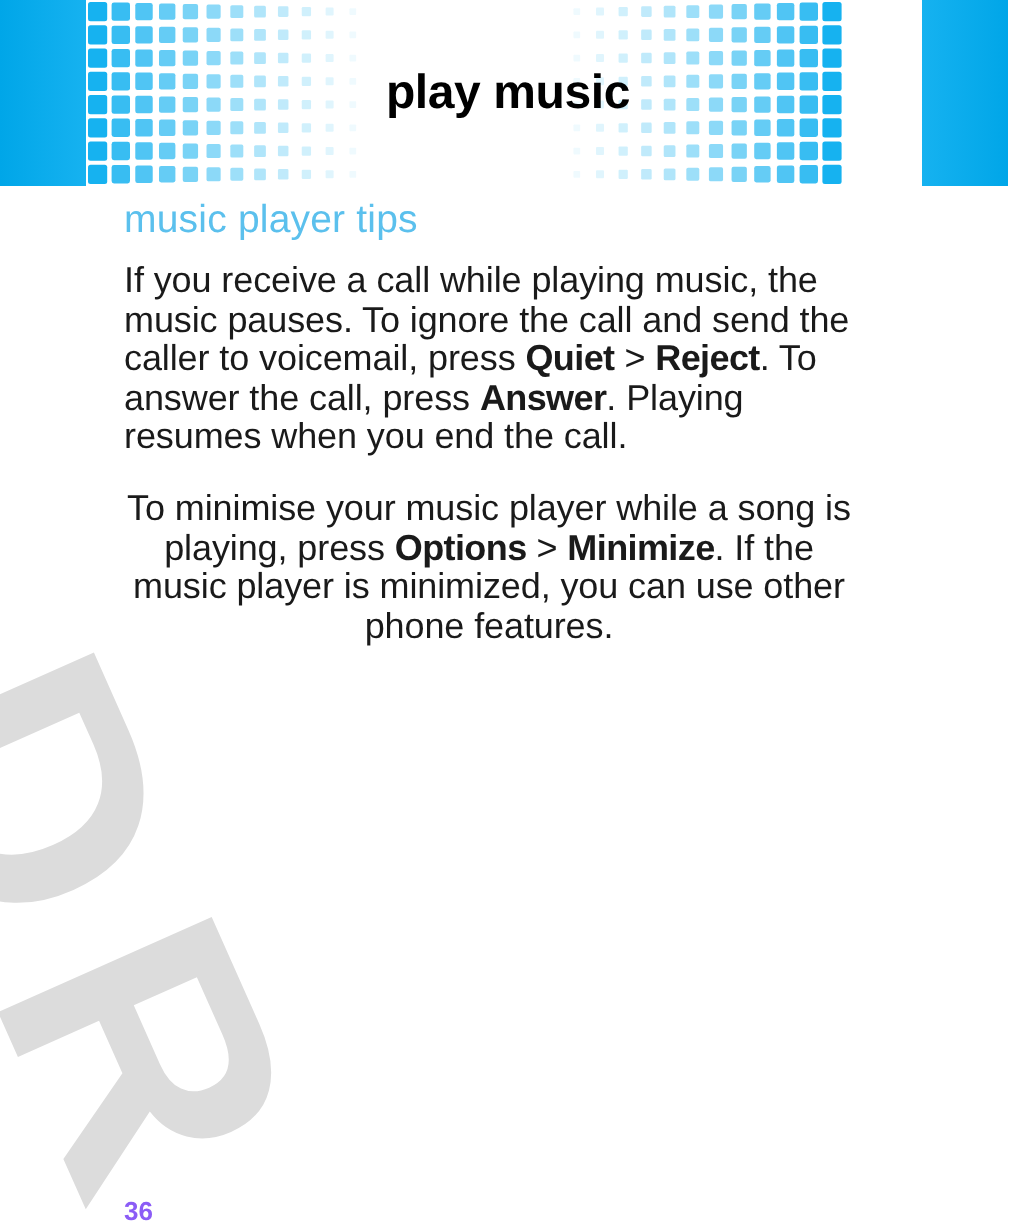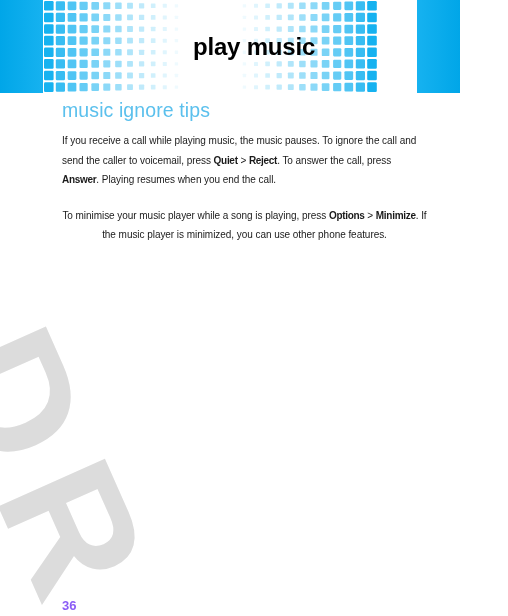--- a/index.html
+++ b/index.html
@@ -14,21 +14,21 @@
     overflow: hidden;
     font-family: "Liberation Sans", sans-serif;
     -webkit-font-smoothing: antialiased;
   }
 
   
   #header-banner {
     position: absolute;
     left: 0;
     top: 0;
-    width: 460px;
+    width: 504px;
     height: 93px;
     overflow: hidden;
   }
   #header-banner .solid-block {
     position: absolute;
     top: 0;
     height: 93px;
   }
   #header-banner .solid-left {
     left: 0;
@@ -96,21 +96,21 @@
     z-index: 3;
   }
   #section-heading {
     font-size: 19.5px;
     color: #5bc0ed;
     font-weight: normal;
     margin: 0 0 9px 0;
     letter-spacing: 0.1px;
   }
   .body-paragraph {
-    font-size: 10px;
+    font-size: 18px;
     line-height: 19.6px;
     color: #1a1a1a;
     margin: 0 0 16px 0;
     letter-spacing: -0.05px;
   }
   .body-paragraph:last-child { margin-bottom: 0; text-align: center; }
   .ui-term {
     font-weight: bold;
     font-family: "Liberation Sans Narrow", "Liberation Sans", sans-serif;
     font-stretch: condensed;
@@ -331,20 +331,20 @@
       <rect x="15.73" y="85.48" width="3.35" height="3.35" rx="0.44" fill="#16b2f0" opacity="0.066"></rect>
     </svg>
   <div id="header-title">play music</div>
 </div>
 
 <div id="draft-watermark">
   <div class="wm-text">DRAFT</div>
 </div>
 
 <div id="content">
-  <h2 id="section-heading">music ignore tips</h2>
+  <h2 id="section-heading">music player tips</h2>
   <div id="paragraphs">
       <p class="body-paragraph"><span>If you receive a call while playing music, the music pauses. To ignore the call and send the caller to voicemail, press </span><span class="ui-term">Quiet</span><span> &gt; </span><span class="ui-term">Reject</span><span>. To answer the call, press </span><span class="ui-term">Answer</span><span>. Playing resumes when you end the call.</span></p>
       <p class="body-paragraph"><span>To minimise your music player while a song is playing, press </span><span class="ui-term">Options</span><span> &gt; </span><span class="ui-term">Minimize</span><span>. If the music player is minimized, you can use other phone features.</span></p>
     </div>
 </div>
 
 <div id="page-number">36</div>
 
 </body></html>

